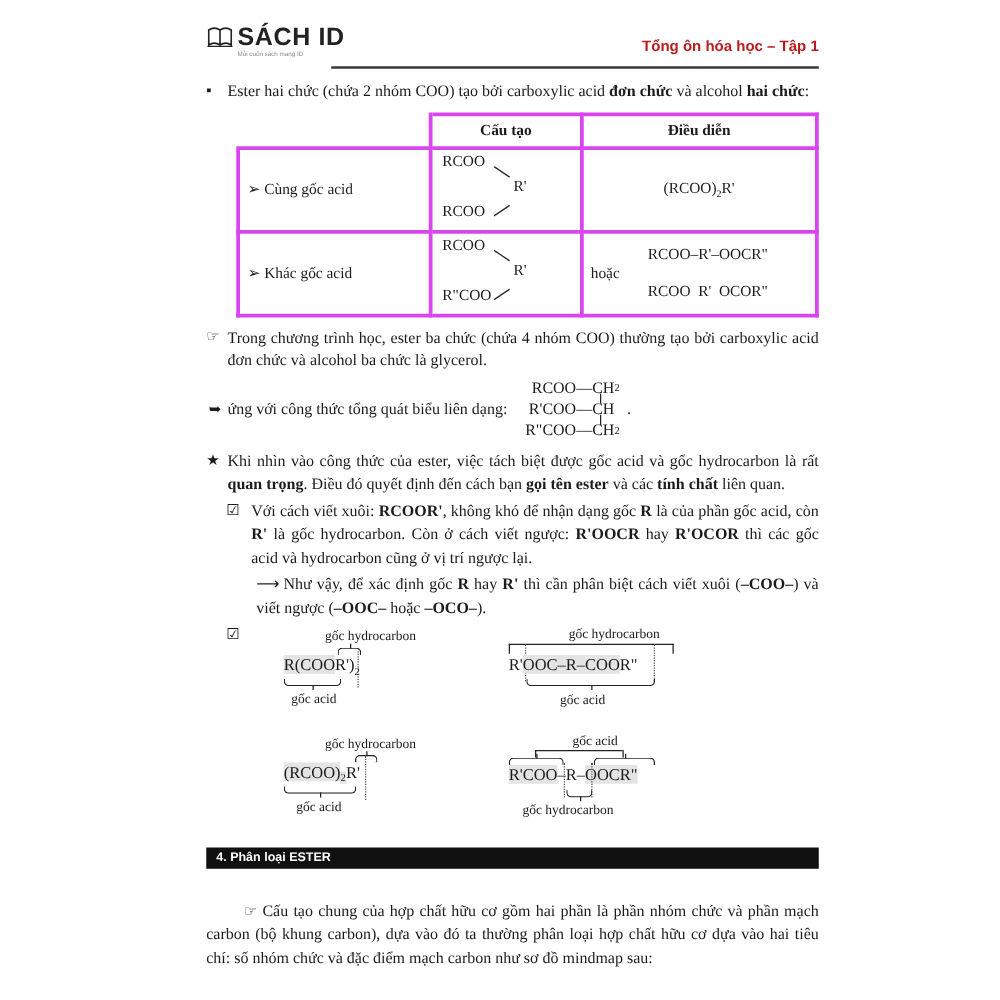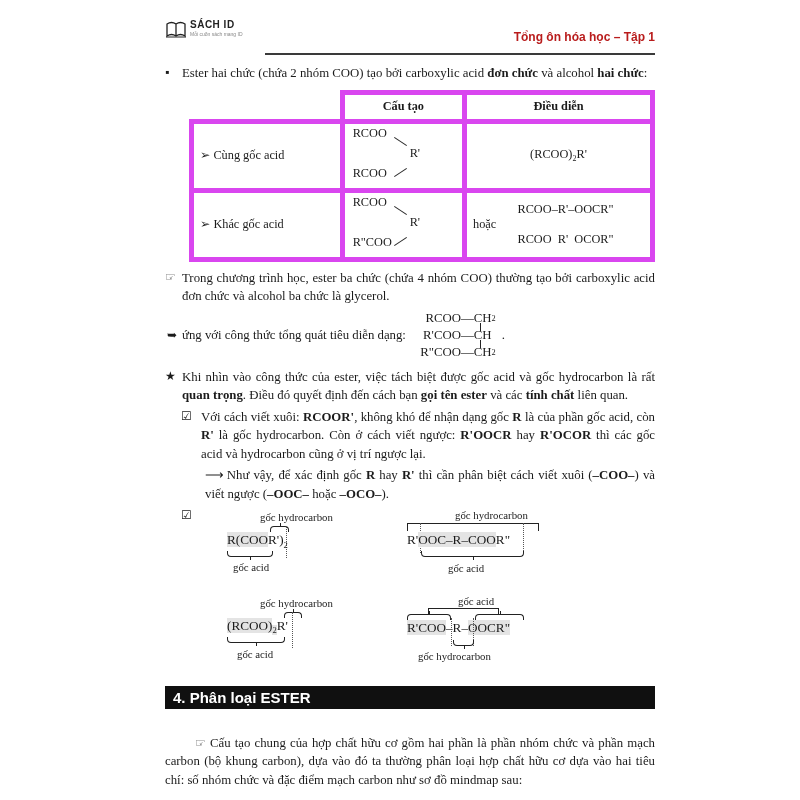--- a/index.html
+++ b/index.html
@@ -4,39 +4,39 @@
 <style>
   html,body{margin:0;padding:0;background:#ffffff;}
   body{width:800px;height:800px;color:#1b1b1b;font-family:"Liberation Serif",serif;}
   .page{position:relative;width:800px;height:800px;background:#fff;overflow:hidden;}
   .content{position:absolute;left:165px;top:20px;width:490px;}
 
   
   .hdr{display:flex;justify-content:space-between;align-items:flex-start;height:32px;}
   .logo{display:flex;align-items:flex-start;gap:3px;}
   .logo-txt{display:flex;flex-direction:column;line-height:1;}
-  .logo-name{font-family:"Liberation Sans",sans-serif;font-weight:bold;font-size:10px;letter-spacing:.5px;color:#222;}
+  .logo-name{font-family:"Liberation Sans",sans-serif;font-weight:bold;font-size:20px;letter-spacing:.5px;color:#222;}
   .logo-tag{font-family:"Liberation Sans",sans-serif;font-size:5px;color:#888;margin-top:2px;}
   .hdr-title{font-family:"Liberation Sans",sans-serif;font-weight:bold;font-size:12px;margin-top:10px;color:#b91c1c;}
   .hdr-rule{border-top:2px solid #3a3a3a;margin-left:100px;margin-top:1px;}
 
   
   .para{position:relative;font-size:12.8px;line-height:1.45;text-align:justify;margin:0;}
   .lvl1{padding-left:17px;margin-top:6px;}
   .lvl1>.marker{position:absolute;left:0;top:0;}
   .lvl2{padding-left:36px;margin-top:3px;}
   .lvl2>.marker{position:absolute;left:16px;top:0;}
   .lvl3{padding-left:40px;margin-top:3px;}
   .marker{font-size:12px;}
   .arrow-marker{letter-spacing:-1px;font-size:13px;}
   .intro{margin-top:9px;}
 
   
   table.tbl{border-collapse:collapse;margin:7px 0 0 24px;table-layout:fixed;}
-  .tbl td,.tbl th{border:5px solid #d946ef;font-size:12.3px;padding:2px 6px;vertical-align:middle;}
+  .tbl td,.tbl th{border:3px solid #d946ef;font-size:12.3px;padding:2px 6px;vertical-align:middle;}
   .tbl th{font-weight:bold;text-align:center;height:20px;}
   .tbl .c1{width:145px;} .tbl .c2{width:106px;} .tbl .c3{width:176px;}
   .tbl th.blank{border-top:none;border-left:none;background:#fff;}
   .row-label{text-align:left;padding-left:8px;}
   
   .struct{position:relative;width:96px;height:56px;font-size:12.3px;margin:2px 0 2px 2px;}
   .s-top{position:absolute;left:0;top:-2px;}
   .s-mid{position:absolute;left:57px;top:18px;}
   .s-bot{position:absolute;left:0;top:38px;}
   .bond{position:absolute;width:15px;height:1px;background:#2a2a2a;}
@@ -67,21 +67,21 @@
   .ub{position:absolute;height:5px;border-bottom:1px solid #222;border-left:1px solid #222;border-right:1px solid #222;border-radius:0 0 4px 4px;}
   .ub:after{content:"";position:absolute;left:50%;bottom:-4px;width:1px;height:4px;background:#222;}
   .ob:after{content:"";position:absolute;left:50%;top:-4px;width:1px;height:4px;background:#222;}
   .dotv{position:absolute;width:0;border-left:1px dotted #555;}
   .connh{position:absolute;border-top:1px solid #222;}
   .connv{position:absolute;width:0;border-left:1px solid #222;}
   .hook{position:absolute;height:7px;border-top:1px solid #222;border-left:1px solid #222;border-right:1px solid #222;}
 
   
   .secbar{margin-top:7px;background:#101010;color:#fff;font-family:"Liberation Sans",sans-serif;
-          font-weight:bold;font-size:15px;padding:3px 8px;}
+          font-weight:bold;font-size:10px;padding:3px 8px;}
   .mindmap{margin-top:25px;text-indent:0;padding-left:0;}
   .mindmap .ind{display:inline-block;width:30px;}
   .hl-bg{background:#e4e4e4;}
 </style>
 </head>
 <body>
 
 <div class="page">
   <div class="content">
 
@@ -149,21 +149,21 @@
     </tbody>
       </table>
 
     <div class="para lvl1" style="margin-top:7px;">
       <span class="marker">☞</span>
       <span><span>Trong chương trình học, ester ba chức (chứa 4 nhóm COO) thường tạo bởi carboxylic acid đơn chức và alcohol ba chức là glycerol.</span></span>
     </div>
 
     <div class="gly">
       <span class="marker">➥</span>
-      <span class="gly-lead">ứng với công thức tổng quát tiêu diễn dạng:</span>
+      <span class="gly-lead">ứng với công thức tổng quát biểu liên dạng:</span>
       <span class="gly-f">
         <span class="g-row">
             <span class="g-left">RCOO</span>
             <span>—</span>
             <span>CH</span>
             <sub>2</sub>
           </span>
         <span class="g-row">
             <span class="g-left">R'COO</span>
             <span>—</span>

